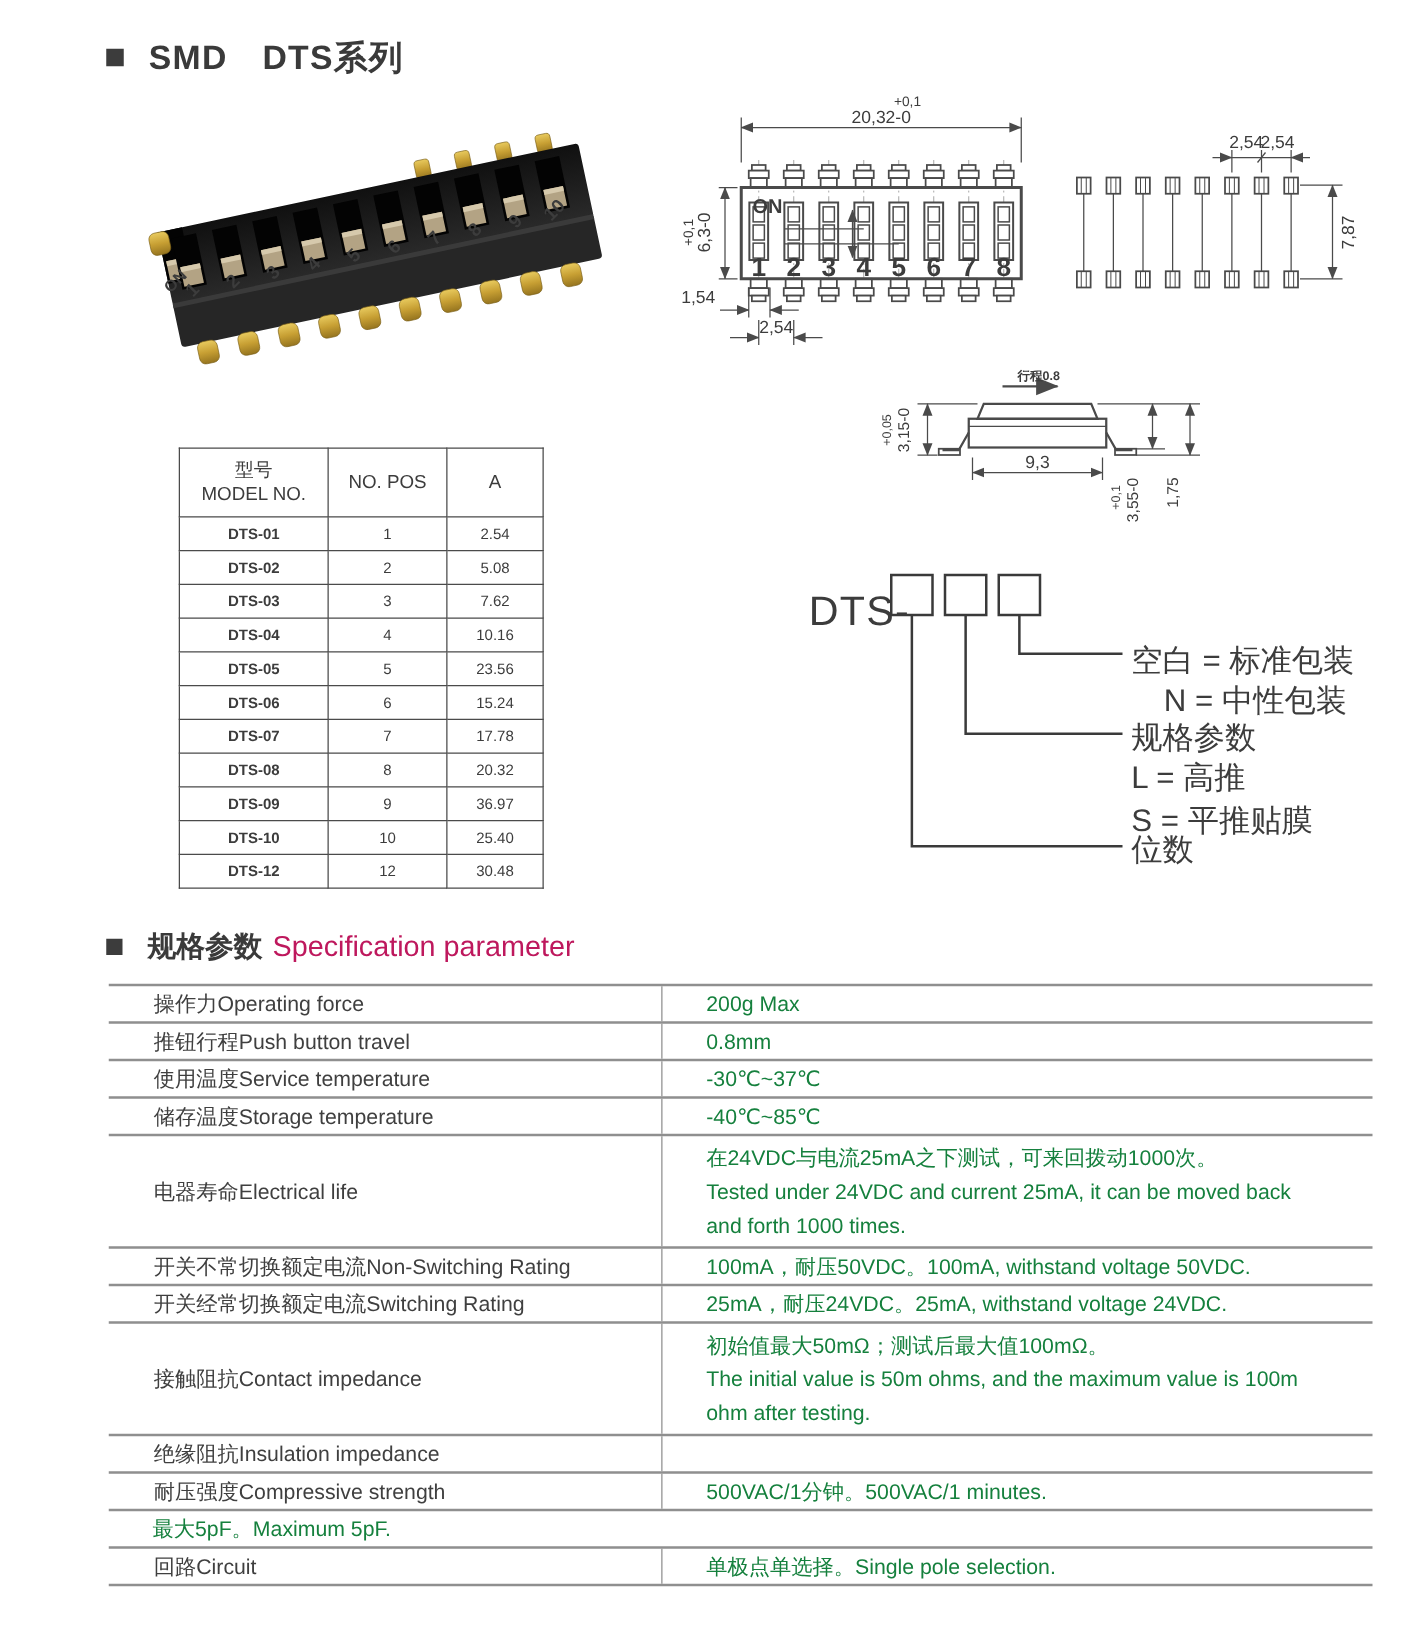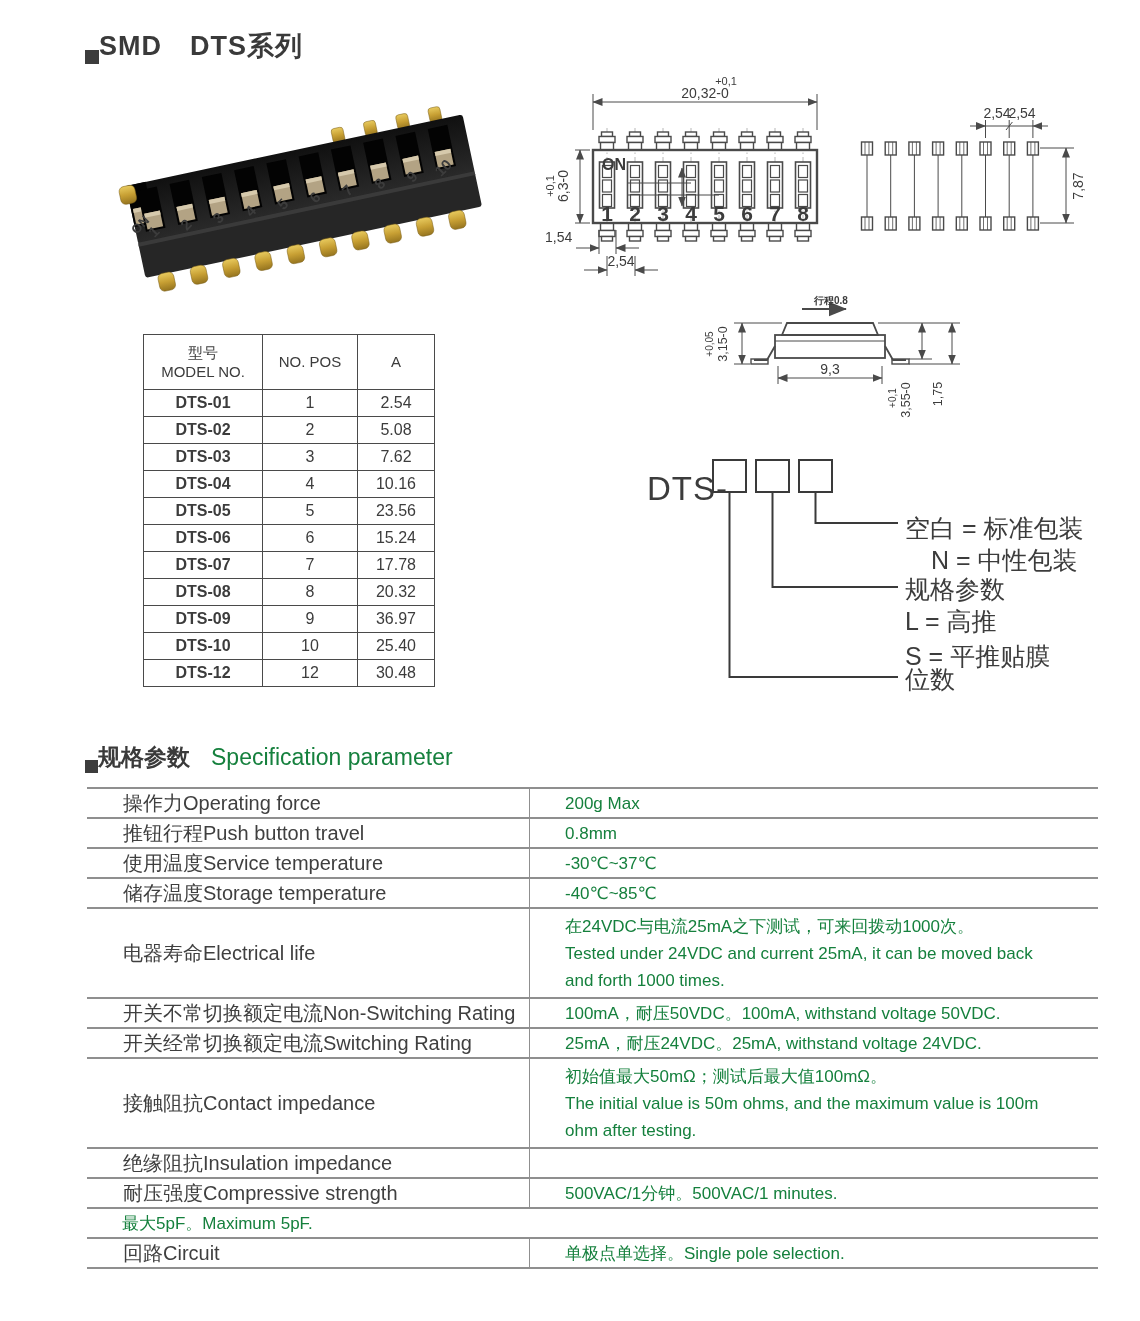--- a/index.html
+++ b/index.html
@@ -2,42 +2,42 @@
 <html><head>
 <meta charset="utf-8">
 <style>
   html,body{margin:0;padding:0;background:#ffffff;}
   .page{
     position:relative;width:1140px;height:1321px;background:#ffffff;overflow:hidden;
     font-family:"Liberation Sans","DejaVu Sans",sans-serif;color:#3c3c3c;
   }
   .abs{position:absolute;}
   
-  .sec-title{display:flex;align-items:flex-end;gap:0;}
+  .sec-title{display:flex;align-items:center;gap:20px;}
   .bullet{width:14px;height:14px;background:#3c3c3c;flex:0 0 auto;}
   .main-title{font-size:27px;font-weight:bold;letter-spacing:1px;color:#3a3a3a;}
   .spec-title-cn{font-size:23px;font-weight:bold;color:#3a3a3a;}
-  .spec-title-en{font-size:23px;font-weight:normal;color:#15803d;margin-left:21px;}
+  .spec-title-en{font-size:23px;font-weight:normal;color:#be185d;margin-left:8px;}
   
   table.model{border-collapse:collapse;table-layout:fixed;width:291px;}
   table.model th,table.model td{
     border:1px solid #4a4a4a;text-align:center;vertical-align:middle;
-    font-size:16px;color:#3c3c3c;padding:0;
+    font-size:12px;color:#3c3c3c;padding:0;
   }
   table.model th{height:54px;font-weight:normal;font-size:15px;line-height:1.3;}
   table.model td{height:26px;}
   td.model-no{color:#cc2020;font-weight:bold;}
   
   .spec-table{width:1011px;border-bottom:2px solid #8f8f8f;}
   .spec-row{display:flex;border-top:2px solid #8f8f8f;box-sizing:border-box;}
   .spec-row.h30{height:30px;}
   .spec-row.h90{height:90px;}
   .spec-label{
     width:443px;box-sizing:border-box;padding-left:36px;border-right:1px solid #8f8f8f;
-    display:flex;align-items:center;font-size:20px;color:#3f3f3f;
+    display:flex;align-items:center;font-size:17px;color:#3f3f3f;
   }
   .spec-value{
     flex:1;box-sizing:border-box;padding-left:35px;display:flex;align-items:center;
     font-size:17px;color:#15803d;white-space:pre-line;line-height:27px;
   }
   svg text{fill:#3c3c3c;}
   .dimtxt{font-size:14px;}
   .dimtxt-sm{font-size:11px;}
   .drawnum{font-size:21px;font-weight:bold;fill:#9a9a9a;}
 </style>
@@ -271,21 +271,21 @@
     </g>
     <text x="124" y="14" font-size="10" font-weight="bold">行程0.8</text>
     <text font-size="10" transform="translate(23,54) rotate(-90)" text-anchor="middle">+0,05</text>
     <text font-size="12.5" transform="translate(37,54) rotate(-90)" text-anchor="middle">3,15-0</text>
     <text class="dimtxt" x="140" y="84" text-anchor="middle">9,3</text>
     <text font-size="10" transform="translate(206,108) rotate(-90)" text-anchor="middle">+0,1</text>
     <text font-size="12.5" transform="translate(220,110) rotate(-90)" text-anchor="middle">3,55-0</text>
     <text font-size="12.5" transform="translate(252,104) rotate(-90)" text-anchor="middle">1,75</text>
   </svg>
 
-  <table class="model abs" style="left:143px;top:334px;">
+  <table class="model abs" style="left:143px;top:358px;">
     <colgroup>
         <col style="width:119px">
         <col style="width:95px">
         <col style="width:77px">
       </colgroup>
     <tbody>
         <tr>
       <th>
         <div>型号</div>
         <div>MODEL NO.</div>

